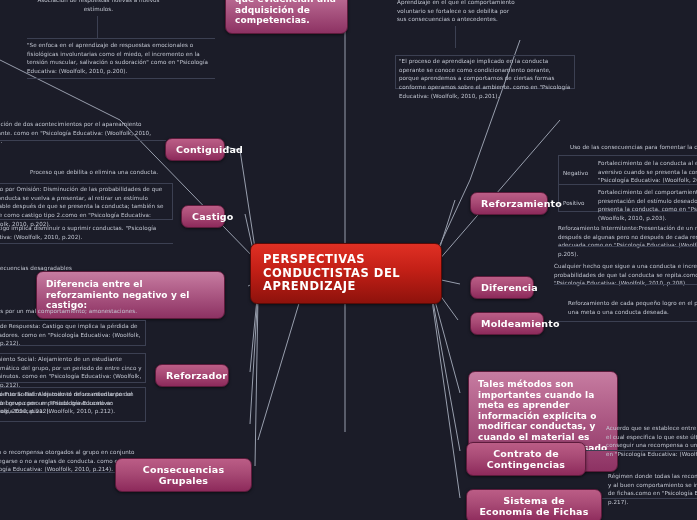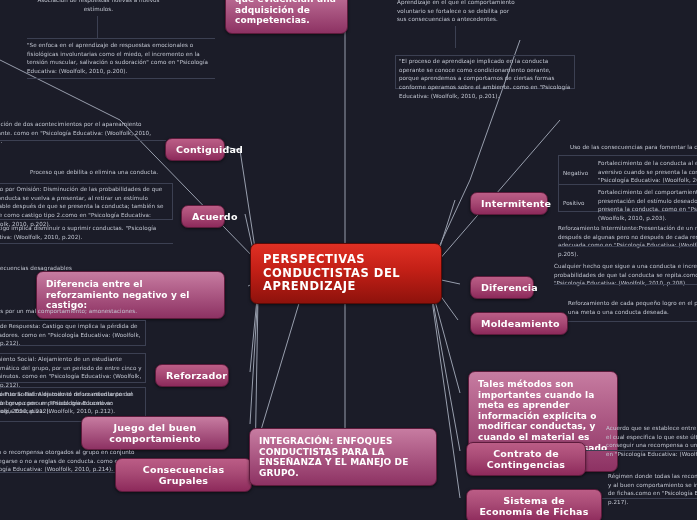--- a/index.html
+++ b/index.html
@@ -119,68 +119,66 @@
 
   <div class="note" style="left:-18px;top:120px;width:180px;">Asociación de dos acontecimientos  por el apareamiento constante. como en  "Psicología Educativa: (Woolfolk, 2010, p.199).</div>
   <div class="hline" style="left:-18px;top:140px;width:184px;"></div>
   <div class="pill pink small" style="left:165px;top:138px;width:60px;">Contiguidad</div>
 
   <div class="note center" style="left:14px;top:168px;width:160px;">Proceso que debilita o elimina una conducta.</div>
   <div class="boxed" style="left:-20px;top:183px;width:193px;height:37px;"></div>
   <div class="note" style="left:-18px;top:185px;width:186px;">Castigo por Omisión: Disminución de las probabilidades de que una conducta se vuelva a presentar, al retirar un estímulo agradable después de que se presenta la conducta; también se conoce como castigo tipo 2.como en  "Psicología Educativa: (Woolfolk, 2010, p.202).</div>
   <div class="note" style="left:-18px;top:224px;width:186px;">El castigo implica disminuir o suprimir conductas.  "Psicología Educativa: (Woolfolk, 2010, p.202).</div>
   <div class="hline" style="left:-20px;top:243px;width:193px;"></div>
-  <div class="pill pink small" style="left:181px;top:205px;width:44px;">Acuerdo</div>
+  <div class="pill pink small" style="left:181px;top:205px;width:44px;">Castigo</div>
 
   <div class="note" style="left:-14px;top:264px;width:110px;">Consecuencias desagradables</div>
   <div class="pill pinklight block" style="left:36px;top:271px;width:189px;">Diferencia entre el reforzamiento negativo y el castigo:</div>
 
   <div class="note" style="left:-18px;top:307px;width:170px;">Críticas por un mal comportamiento; amonestaciones.</div>
   <div class="boxed" style="left:-20px;top:320px;width:166px;height:26px;"></div>
   <div class="note" style="left:-18px;top:322px;width:160px;">Costo de Respuesta: Castigo que implica la pérdida de reforzadores. como en  "Psicología Educativa: (Woolfolk, 2010, p.212).</div>
   <div class="boxed" style="left:-20px;top:353px;width:166px;height:30px;"></div>
   <div class="note" style="left:-18px;top:355px;width:160px;">Aislamiento Social: Alejamiento de un estudiante problemático del grupo, por un periodo de entre cinco y diez minutos. como en  "Psicología Educativa: (Woolfolk, 2010, p.212).</div>
   <div class="note" style="left:-18px;top:390px;width:160px;">Tiempo Fuera: Retiro de todo el reforzamiento por un periodo breve.como en  "Psicología Educativa: (Woolfolk, 2010, p.212).</div>
   <div class="note" style="left:-18px;top:390px;width:160px;">Aislamiento Social: Alejamiento de un estudiante del resto del grupo por un periodo breve.como en  "Psicología Educativa: (Woolfolk, 2010, p.212).</div>
   <div class="boxed" style="left:-20px;top:387px;width:166px;height:35px;"></div>
   <div class="pill pink small" style="left:155px;top:364px;width:74px;">Reforzador</div>
 
-  <div class="pill pinklight small" style="left:81px;top:416px;width:148px;">Juego del buen comportamiento</div>
 
   <div class="note" style="left:-20px;top:448px;width:160px;">Castigo o recompensa otorgados al grupo en conjunto por apegarse o no a reglas de conducta. como en  "Psicología Educativa: (Woolfolk, 2010, p.214).</div>
   <div class="hline" style="left:-20px;top:472px;width:160px;"></div>
   <div class="pill pink small" style="left:115px;top:458px;width:137px;">Consecuencias Grupales</div>
 
   <div class="note" style="left:570px;top:143px;width:200px;">Uso de las consecuencias para fomentar la conducta.</div>
   <div class="boxed" style="left:558px;top:155px;width:160px;height:57px;"></div>
   <div class="hline" style="left:558px;top:184px;width:159px;"></div>
 
   <div class="lbl" style="left:563px;top:170px;">Negativo</div>
   <div class="note" style="left:598px;top:159px;width:170px;">Fortalecimiento de la conducta al eliminar un estímulo aversivo cuando se presenta la conducta. como en  "Psicología Educativa: (Woolfolk, 2010, p.203).</div>
 
   <div class="lbl" style="left:563px;top:200px;">Positivo</div>
   <div class="note" style="left:598px;top:188px;width:170px;">Fortalecimiento del comportamiento mediante la presentación del estímulo deseado después de que se presenta la conducta. como en  "Psicología Educativa: (Woolfolk, 2010, p.203).</div>
 
   <div class="note" style="left:558px;top:224px;width:176px;">Reforzamiento Intermitente:Presentación de un reforzador después de algunas pero no después de cada respuesta adecuada.como en  "Psicología Educativa: (Woolfolk, 2010, p.205).</div>
   <div class="hline" style="left:558px;top:246px;width:159px;"></div>
-  <div class="pill pink small" style="left:470px;top:192px;width:78px;">Intermitente</div>
+  <div class="pill pink small" style="left:470px;top:192px;width:78px;">Reforzamiento</div>
 
   <div class="note" style="left:554px;top:262px;width:176px;">Cualquier hecho que sigue a una conducta e incrementa las probabilidades de que tal conducta se repita.como en  "Psicología Educativa: (Woolfolk, 2010, p.208).</div>
   <div class="hline" style="left:554px;top:284px;width:143px;"></div>
   <div class="pill pink small" style="left:470px;top:276px;width:64px;">Diferencia</div>
 
   <div class="note" style="left:568px;top:299px;width:176px;">Reforzamiento de cada pequeño logro en el progreso hacia una meta o  una conducta deseada.</div>
   <div class="hline" style="left:556px;top:321px;width:141px;"></div>
-  <div class="pill pink small" style="left:470px;top:312px;width:98px;">Moldeamiento</div>
+  <div class="pill pink small" style="left:470px;top:312px;width:74px;">Moldeamiento</div>
 
   <div class="pill pinklight block" style="left:468px;top:371px;width:150px;">Tales métodos son importantes cuando la meta es aprender información explícita o modificar conductas, y cuando el material es secuencial y está basado en hechos.</div>
 
   <div class="note" style="left:606px;top:424px;width:176px;">Acuerdo que se establece entre el profesor y un estudiante, el cual especifica lo que este último debe hacer para conseguir una recompensa o un privilegio específico. como en  "Psicología Educativa: (Woolfolk, 2010, p.216).</div>
   <div class="hline" style="left:580px;top:450px;width:117px;"></div>
   <div class="pill pink small" style="left:466px;top:442px;width:120px;">Contrato de Contingencias</div>
 
   <div class="note" style="left:608px;top:472px;width:176px;">Régimen donde todas las recompensas al trabajo académico y al buen comportamiento se intercambian por alguna clase de fichas.como en  "Psicología Educativa: (Woolfolk, 2010, p.217).</div>
   <div class="hline" style="left:601px;top:498px;width:96px;"></div>
   <div class="pill pink small" style="left:466px;top:489px;width:136px;">Sistema de Economía de Fichas</div>
 
-  <div class="pill pinklight block" style="left:249px;top:428px;width:188px;">INTEGRACIÓN: ENFOQUES CONDUCTISTAS PARA LA ENSEÑANZA Y EL MANEJO DE GRUPO.</div>
 
 </div>
 
 </body></html>

